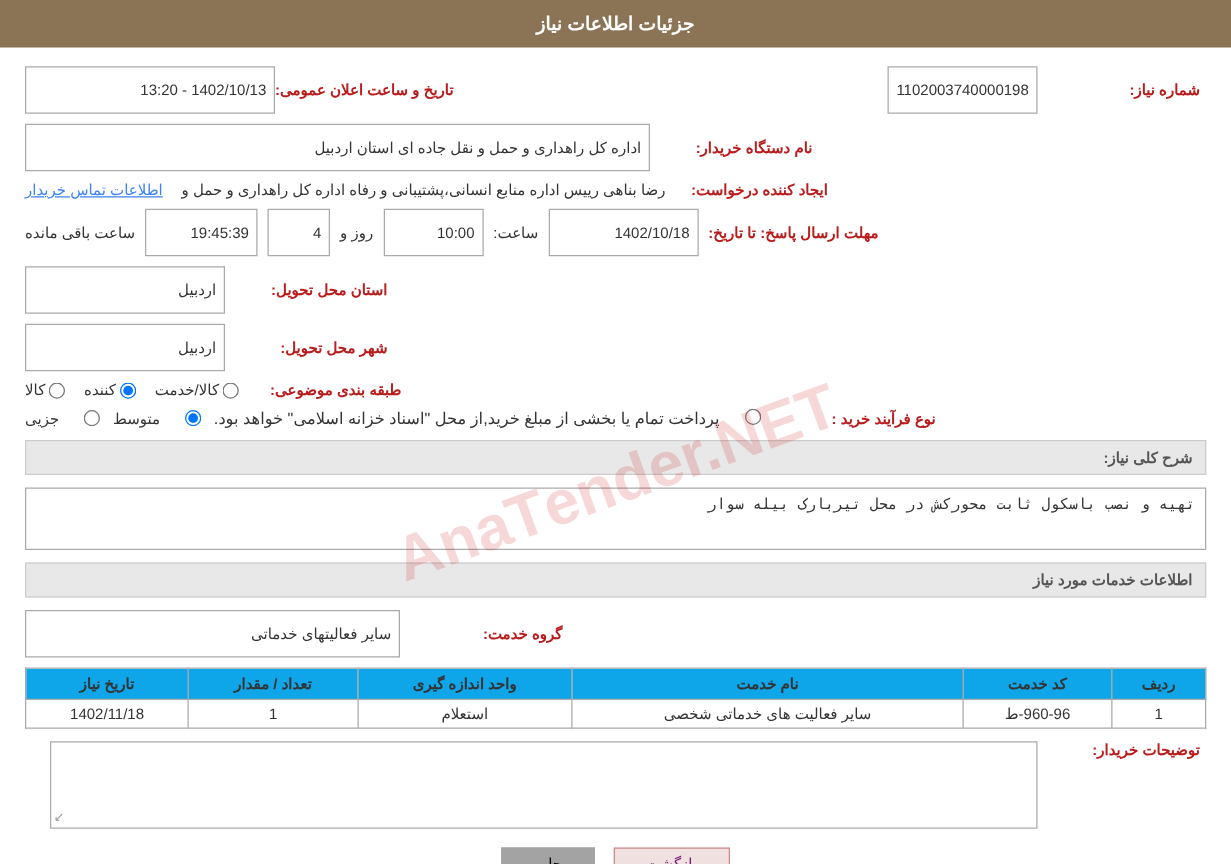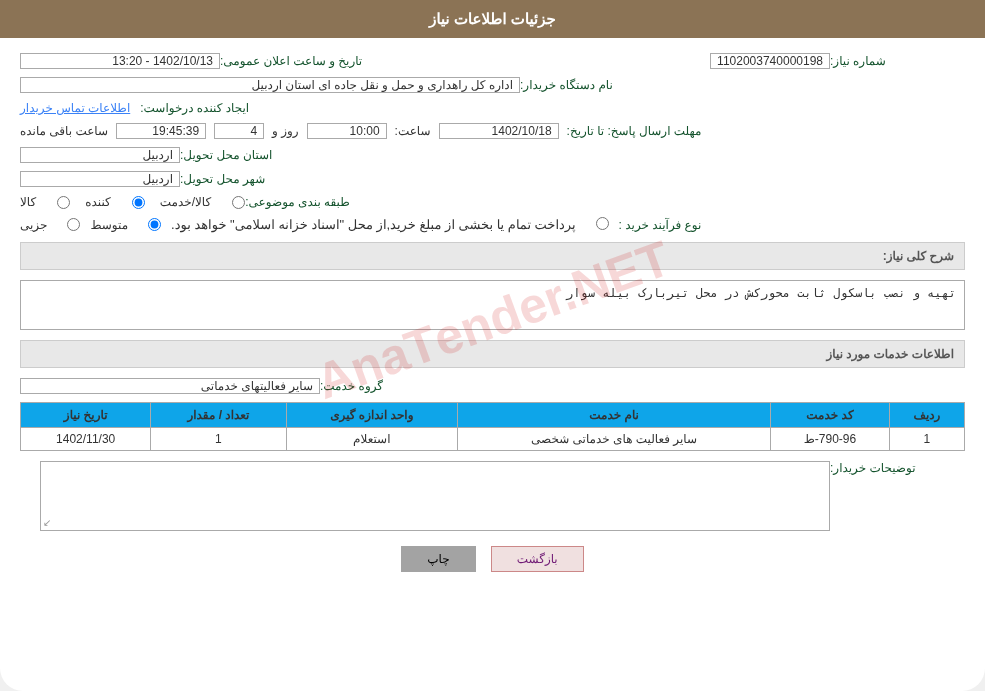--- a/index.html
+++ b/index.html
@@ -28,35 +28,35 @@
     .content-area {
       padding: 15px 20px;
     }
     .form-row {
       display: flex;
       align-items: center;
       margin-bottom: 8px;
       justify-content: flex-end;
     }
     .field-label {
-      font-weight: normal;
-      color: #14532d;
+      font-weight: bold;
+      color: #b91c1c;
       white-space: nowrap;
       margin-right: 5px;
       min-width: 130px;
-      text-align: left;
+      text-align: right;
       flex-shrink: 0;
     }
     .field-value-box {
       border: 1px solid #aaa;
       padding: 3px 6px;
       background: #fff;
       min-width: 200px;
       text-align: center;
-      height: 16px;
+      height: 38px;
       display: flex;
       align-items: center;
     }
     .field-value-wide {
       min-width: 350px;
     }
     .field-value-narrow {
       min-width: 120px;
     }
     .requester-row {
@@ -82,21 +82,21 @@
       color: #333;
     }
     .radio-group {
       display: flex;
       align-items: center;
       gap: 15px;
     }
     .radio-item {
       display: flex;
       align-items: center;
-      gap: 21px;
+      gap: 3px;
       flex-direction: row-reverse;
     }
     .section-title {
       background: #e8e8e8;
       border: 1px solid #ccc;
       padding: 6px 10px;
       font-weight: bold;
       text-align: right;
       margin-bottom: 10px;
       margin-top: 10px;
@@ -240,20 +240,21 @@
       <div class="field-value-box">1402/10/13 - 13:20</div>
     </div>
 
     <div class="form-row">
       <span class="field-label">نام دستگاه خریدار:</span>
       <div class="field-value-box field-value-wide" style="min-width:500px;">اداره کل راهداری و حمل و نقل جاده ای استان اردبیل</div>
     </div>
 
     <div class="requester-row">
       <span class="field-label">ایجاد کننده درخواست:</span>
+      <span style="margin-left:5px;">رضا بناهی رییس اداره منابع انسانی،پشتیبانی و رفاه اداره کل راهداری و حمل و</span>
       <span style="margin: 0 5px;"></span>
       <span class="blue-link">اطلاعات تماس خریدار</span>
     </div>
 
     <div class="expiry-row">
       <span class="field-label">مهلت ارسال پاسخ: تا تاریخ:</span>
       <div class="field-value-box field-value-narrow">1402/10/18</div>
       <span class="small-label">ساعت:</span>
       <div class="field-value-box" style="min-width:80px;">10:00</div>
       <span class="small-label">روز و</span>
@@ -331,25 +332,25 @@
             <th>نام خدمت</th>
             <th>واحد اندازه گیری</th>
             <th>تعداد / مقدار</th>
             <th>تاریخ نیاز</th>
           </tr>
         </thead>
         <tbody id="services-tbody">
 
         <tr>
         <td>1</td>
-        <td>790-96-ط</td>
+        <td>960-96-ط</td>
         <td>سایر فعالیت های خدماتی شخصی</td>
         <td>استعلام</td>
         <td>1</td>
-        <td>1402/11/30</td>
+        <td>1402/11/18</td>
       </tr>
           </tbody>
       </table>
     </div>
 
     <div class="buyer-notes-row">
       <span class="field-label">توضیحات خریدار:</span>
       <div class="buyer-notes-box">
         <span></span>
         <span class="resize-handle" style="position:absolute; bottom:2px; left:2px;">↙</span>

